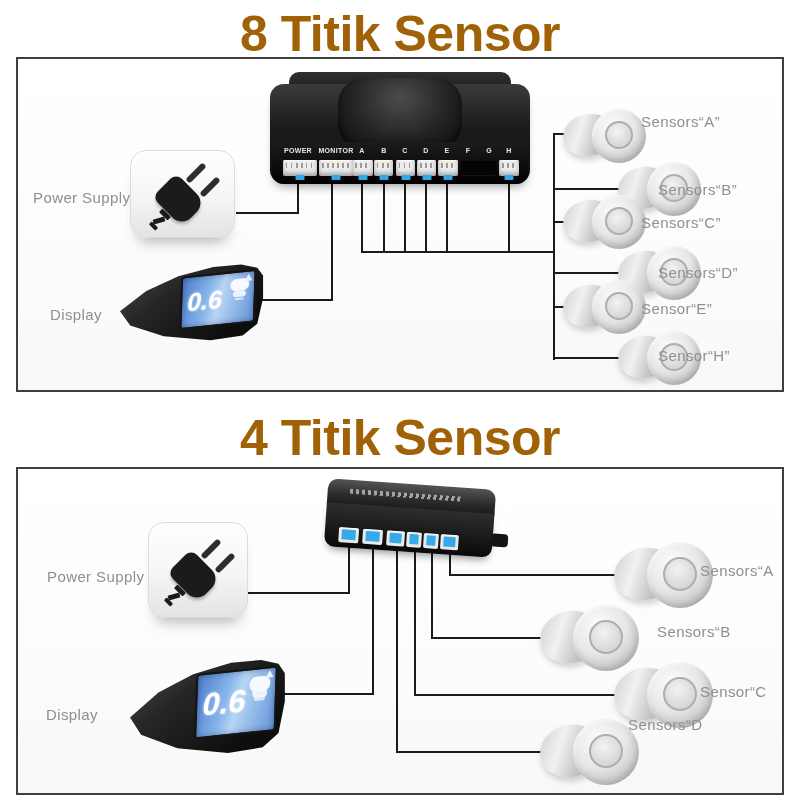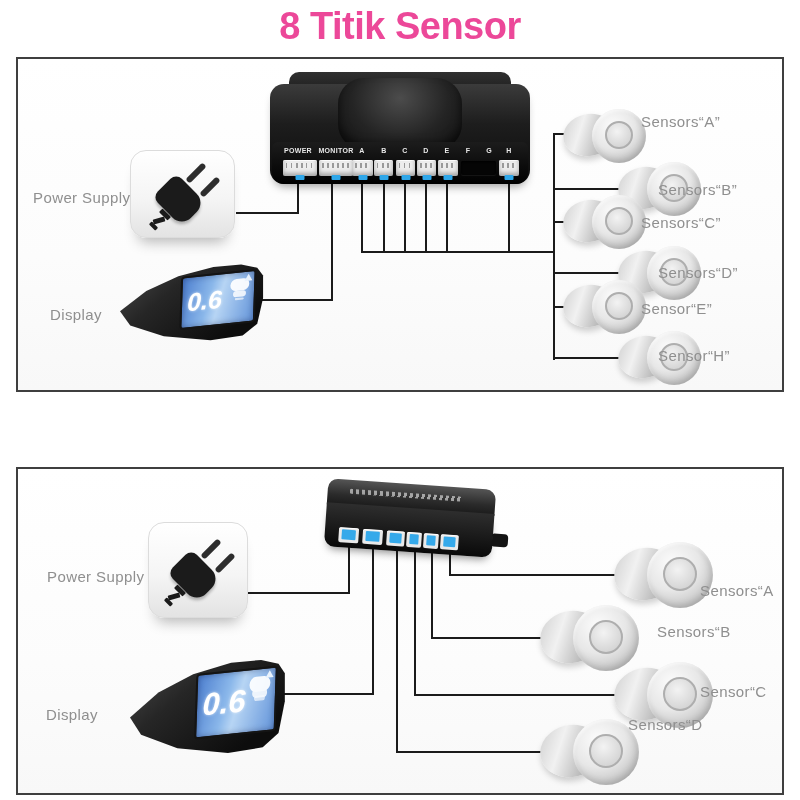--- a/index.html
+++ b/index.html
@@ -1,20 +1,20 @@
 <!DOCTYPE html>
 <html><head>
 <meta charset="utf-8">
 <style>
   * { margin:0; padding:0; box-sizing:border-box; }
   body { background:#fff; font-family:"Liberation Sans", sans-serif; }
   .canvas { position:relative; width:800px; height:800px; background:#fff; overflow:hidden; }
 
   .sec-title { position:absolute; left:0; width:800px; text-align:center;
-    font-size:38px; font-weight:bold; color:#ec4899; letter-spacing:-0.5px; }
+    font-size:50px; font-weight:bold; color:#a16207; letter-spacing:-0.5px; }
   .t1 { top:5px; } .t2 { top:409px; }
 
   .frame { position:absolute; left:16px; width:768px; border:2px solid #3f3f3f;
     background:linear-gradient(180deg,#ffffff 0%,#fcfcfc 60%,#f8f8f8 100%); }
   .f1 { top:57px; height:335px; } .f2 { top:467px; height:328px; }
 
   
   .wv { position:absolute; width:2px; background:#1b1b1b; }
   .wh { position:absolute; height:2px; background:#1b1b1b; }
 
@@ -233,20 +233,21 @@
       </div>
     </div>
 
   <div class="glabel" style="left:641px;top:113px">Sensors“A”</div>
   <div class="glabel" style="left:658px;top:181px">Sensors“B”</div>
   <div class="glabel" style="left:641px;top:214px">Sensors“C”</div>
   <div class="glabel" style="left:658px;top:264px">Sensors“D”</div>
   <div class="glabel" style="left:641px;top:300px">Sensor“E”</div>
   <div class="glabel" style="left:658px;top:347px">Sensor“H”</div>
 
+  <div class="sec-title t2">4 Titik Sensor</div>
   <div class="frame f2"></div>
 
   <div class="wv" style="left:348px;top:538px;height:56px"></div>
   <div class="wh" style="left:248px;top:592px;width:102px"></div>
   <div class="wv" style="left:372px;top:541px;height:154px"></div>
   <div class="wh" style="left:276px;top:693px;width:98px"></div>
   <div class="wv" style="left:396px;top:544px;height:209px"></div>
   <div class="wh" style="left:396px;top:751px;width:152px"></div>
   <div class="wv" style="left:414px;top:546px;height:150px"></div>
   <div class="wh" style="left:414px;top:694px;width:206px"></div>
@@ -308,18 +309,18 @@
         <div class="s-inner"></div>
       </div>
     </div>
   <div class="sensor lg" style="left:540px;top:719px">
       <div class="s-body"></div>
       <div class="s-face">
         <div class="s-inner"></div>
       </div>
     </div>
 
-  <div class="glabel" style="left:700px;top:582px">Sensors“A</div>
+  <div class="glabel" style="left:700px;top:562px">Sensors“A</div>
   <div class="glabel" style="left:657px;top:623px">Sensors“B</div>
   <div class="glabel" style="left:700px;top:683px">Sensor“C</div>
   <div class="glabel" style="left:628px;top:716px">Sensors“D</div>
 
 </div>
 
 </body></html>

